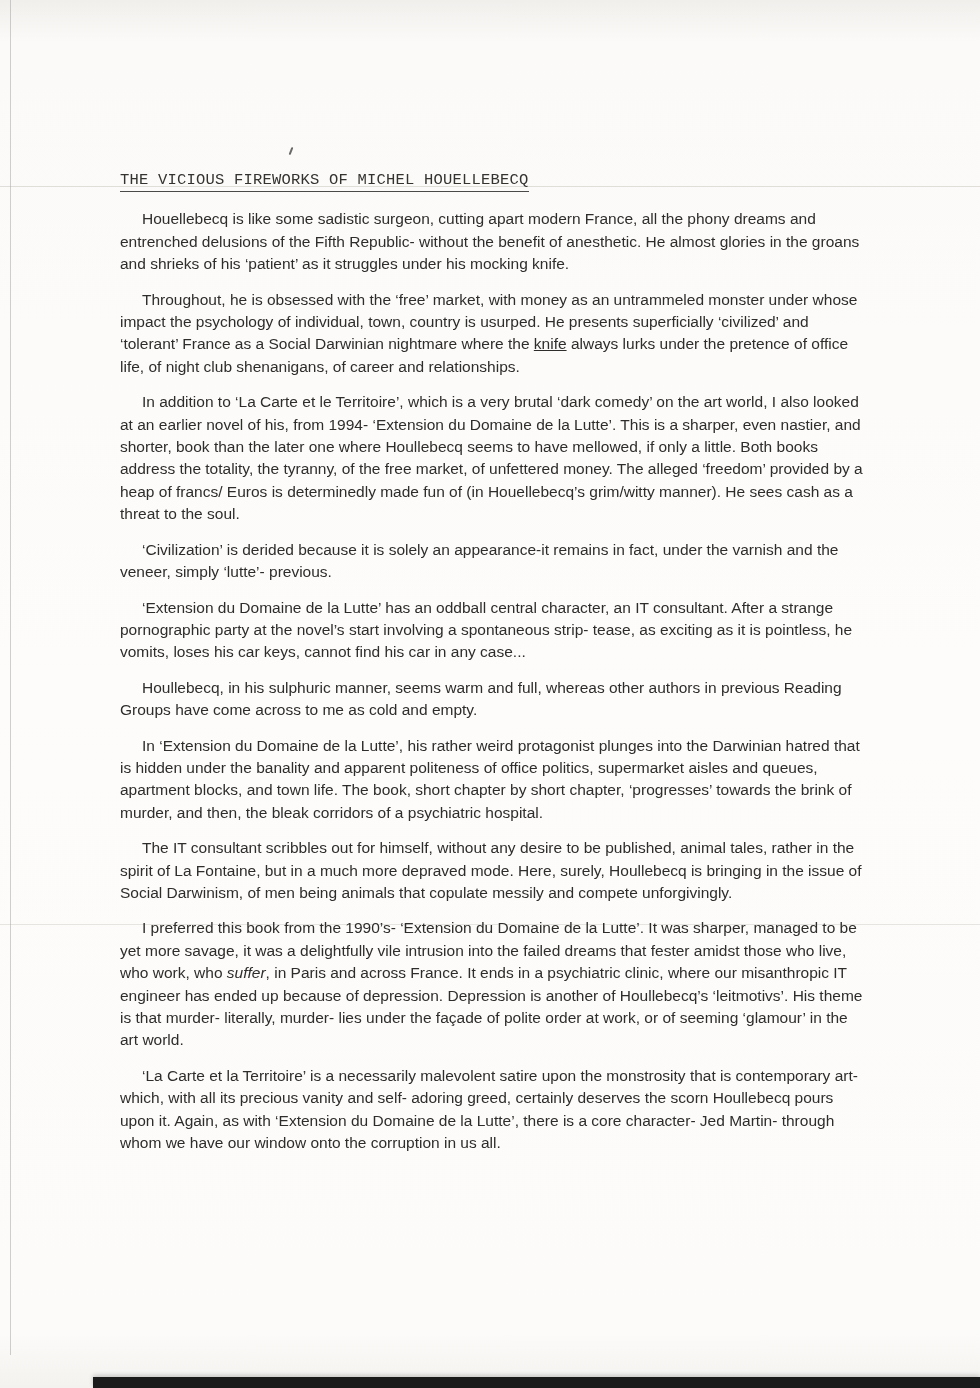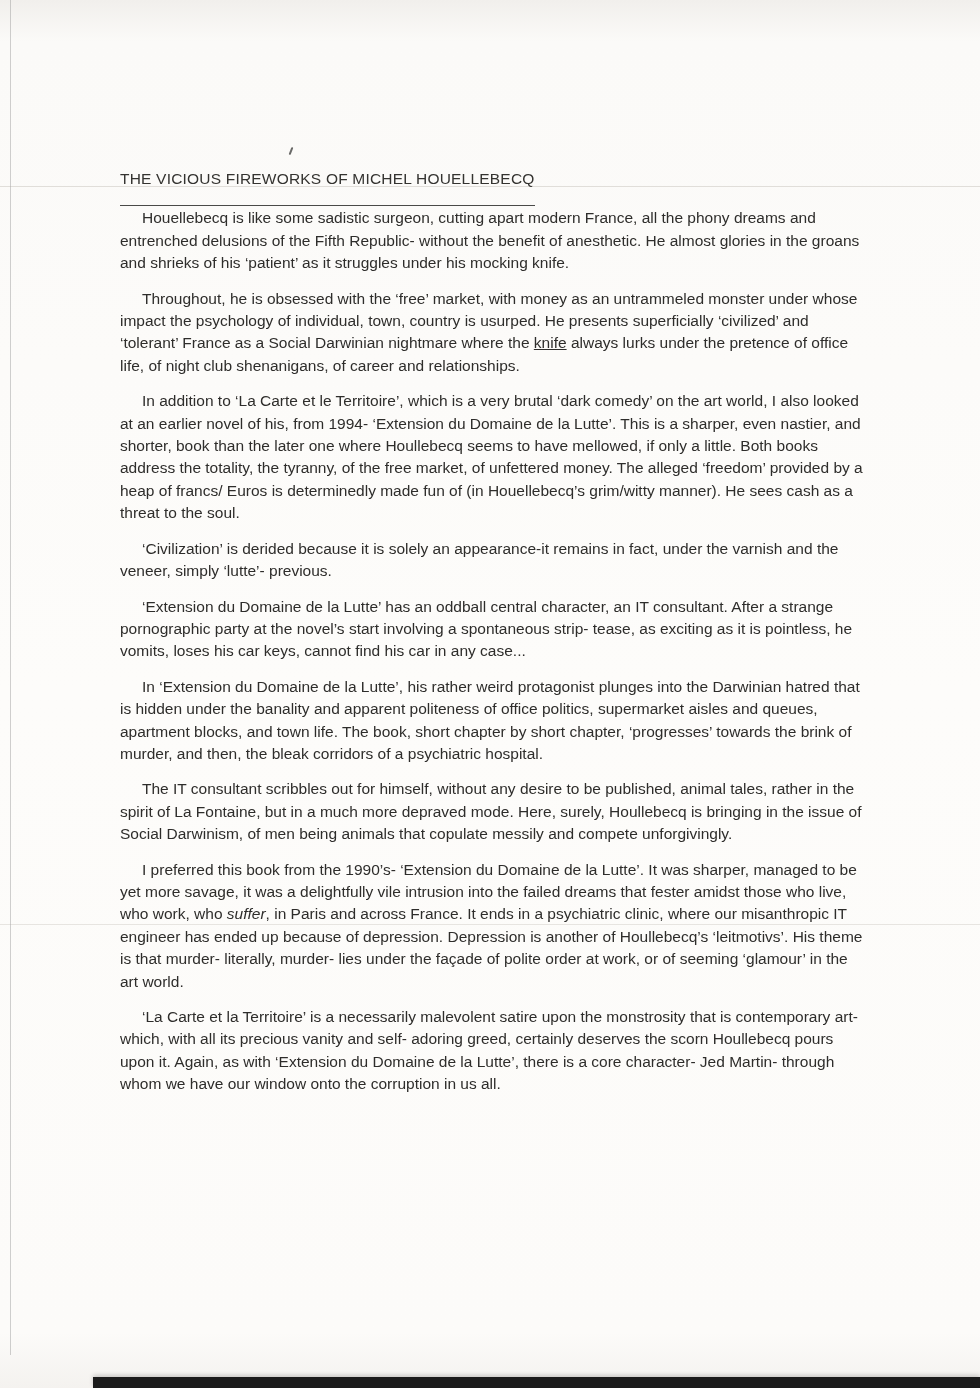--- a/index.html
+++ b/index.html
@@ -63,21 +63,22 @@
   }
   h1.title {
     font-size: 15.5px;
     font-weight: 400;
     margin: 0 0 17px 0;
     letter-spacing: 0.2px;
     color: #343330;
   }
   h1.title span {
     border-bottom: 1px solid #4a4a48;
-    padding-bottom: 18px;
+    padding-bottom: 2px;
+    font-family: Liberation Mono, monospace;
   }
   p.para {
     margin: 0 0 13px 0;
     text-indent: 22px;
   }
   .italic { font-style: italic; margin-top: 8px; }
   .underline { text-decoration: underline; }
 </style>
 </head>
 <body>
@@ -89,20 +90,21 @@
   <div class="penmark"></div>
 
   <div class="content">
     <h1 class="title"><span>THE VICIOUS FIREWORKS OF MICHEL HOUELLEBECQ</span></h1>
     <div id="doc-body">
         <p class="para"><span>Houellebecq is like some sadistic surgeon, cutting apart modern France, all the phony dreams and entrenched delusions of the Fifth Republic- without the benefit of anesthetic. He almost glories in the groans and shrieks of his ‘patient’ as it struggles under his mocking knife.</span></p>
         <p class="para"><span>Throughout, he is obsessed with the ‘free’ market, with money as an untrammeled monster under whose impact the psychology of individual, town, country is usurped. He presents superficially ‘civilized’ and ‘tolerant’ France as a Social Darwinian nightmare where the </span><span class="underline">knife</span><span> always lurks under the pretence of office life, of night club shenanigans, of career and relationships.</span></p>
         <p class="para"><span>In addition to ‘La Carte et le Territoire’, which is a very brutal ‘dark comedy’ on the art world, I also looked at an earlier novel of his, from 1994- ‘Extension du Domaine de la Lutte’. This is a sharper, even nastier, and shorter, book than the later one where Houllebecq seems to have mellowed, if only a little. Both books address the totality, the tyranny, of the free market, of unfettered money. The alleged ‘freedom’ provided by a heap of francs/ Euros is determinedly made fun of (in Houellebecq’s grim/witty manner). He sees cash as a threat to the soul.</span></p>
         <p class="para"><span>‘Civilization’ is derided because it is solely an appearance-it remains in fact, under the varnish and the veneer, simply ‘lutte’- previous.</span></p>
         <p class="para"><span>‘Extension du Domaine de la Lutte’ has an oddball central character, an IT consultant. After a strange pornographic party at the novel’s start involving a spontaneous strip- tease, as exciting as it is pointless, he vomits, loses his car keys, cannot find his car in any case...</span></p>
+        <p class="para"><span>Houllebecq, in his sulphuric manner, seems warm and full, whereas other authors in previous Reading Groups have come across to me as cold and empty.</span></p>
         <p class="para"><span>In ‘Extension du Domaine de la Lutte’, his rather weird protagonist plunges into the Darwinian hatred that is hidden under the banality and apparent politeness of office politics, supermarket aisles and queues, apartment blocks, and town life. The book, short chapter by short chapter, ‘progresses’ towards the brink of murder, and then, the bleak corridors of a psychiatric hospital.</span></p>
         <p class="para"><span>The IT consultant scribbles out for himself, without any desire to be published, animal tales, rather in the spirit of La Fontaine, but in a much more depraved mode. Here, surely, Houllebecq is bringing in the issue of Social Darwinism, of men being animals that copulate messily and compete unforgivingly.</span></p>
         <p class="para"><span>I preferred this book from the 1990’s- ‘Extension du Domaine de la Lutte’. It was sharper, managed to be yet more savage, it was a delightfully vile intrusion into the failed dreams that fester amidst those who live, who work, who </span><span class="italic">suffer</span><span>, in Paris and across France. It ends in a psychiatric clinic, where our misanthropic IT engineer has ended up because of depression. Depression is another of Houllebecq’s ‘leitmotivs’. His theme is that murder- literally, murder- lies under the façade of polite order at work, or of seeming ‘glamour’ in the art world.</span></p>
         <p class="para"><span>‘La Carte et la Territoire’ is a necessarily malevolent satire upon the monstrosity that is contemporary art- which, with all its precious vanity and self- adoring greed, certainly deserves the scorn Houllebecq pours upon it. Again, as with ‘Extension du Domaine de la Lutte’, there is a core character- Jed Martin- through whom we have our window onto the corruption in us all.</span></p>
       </div>
   </div>
 
   <div class="bottombar"></div>
 </div>
 

